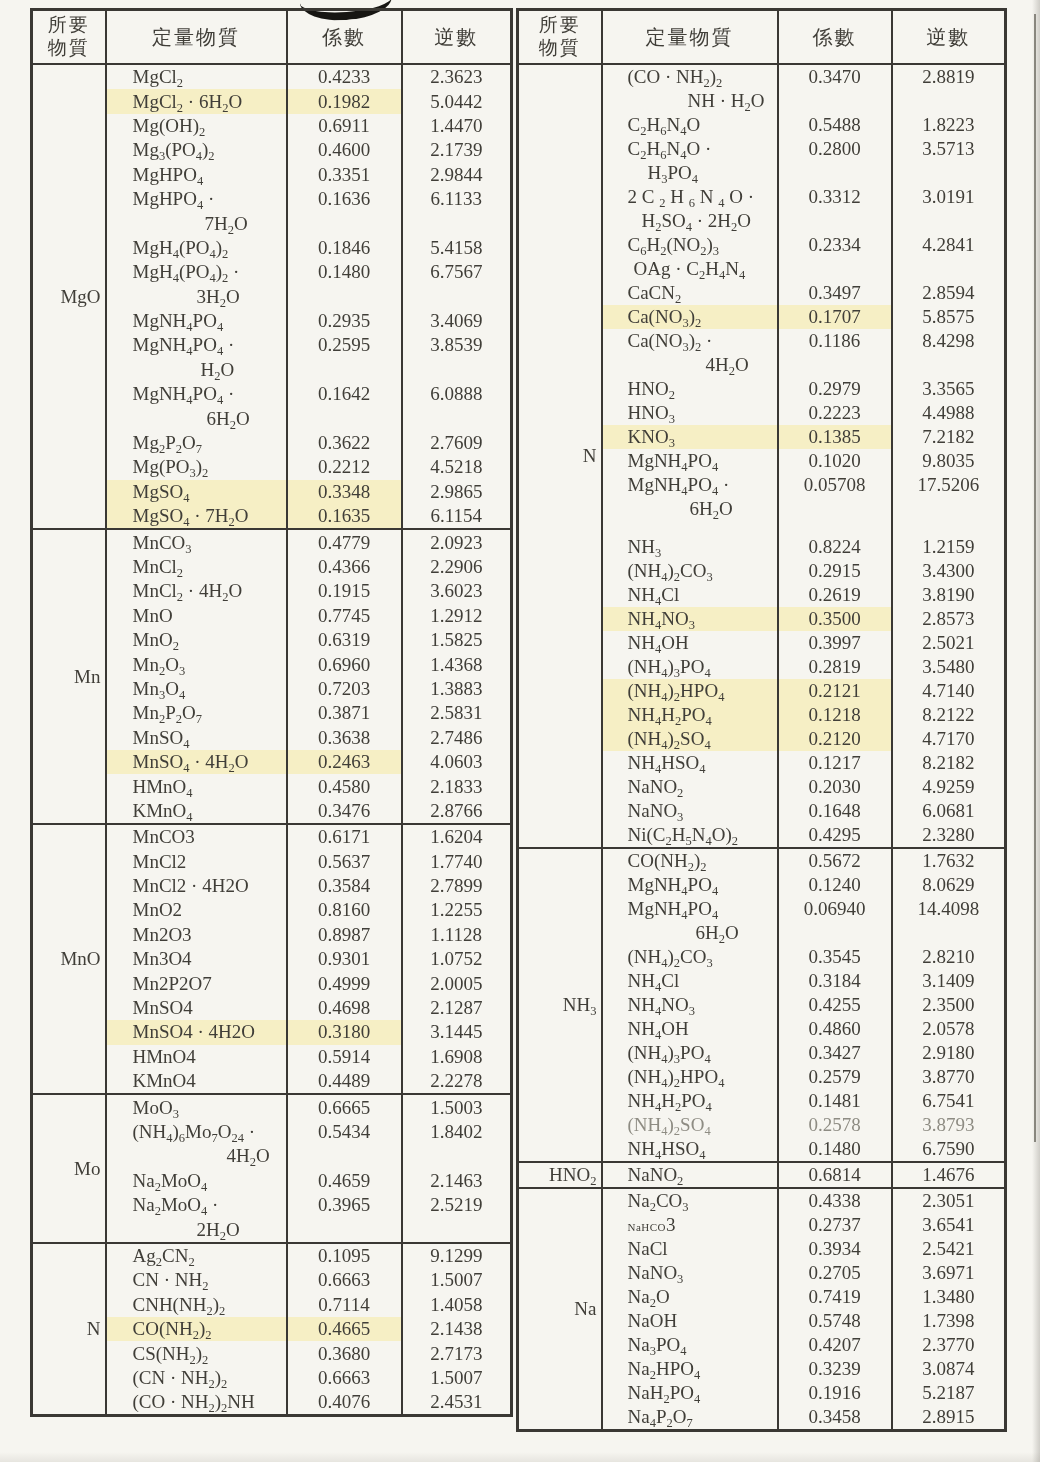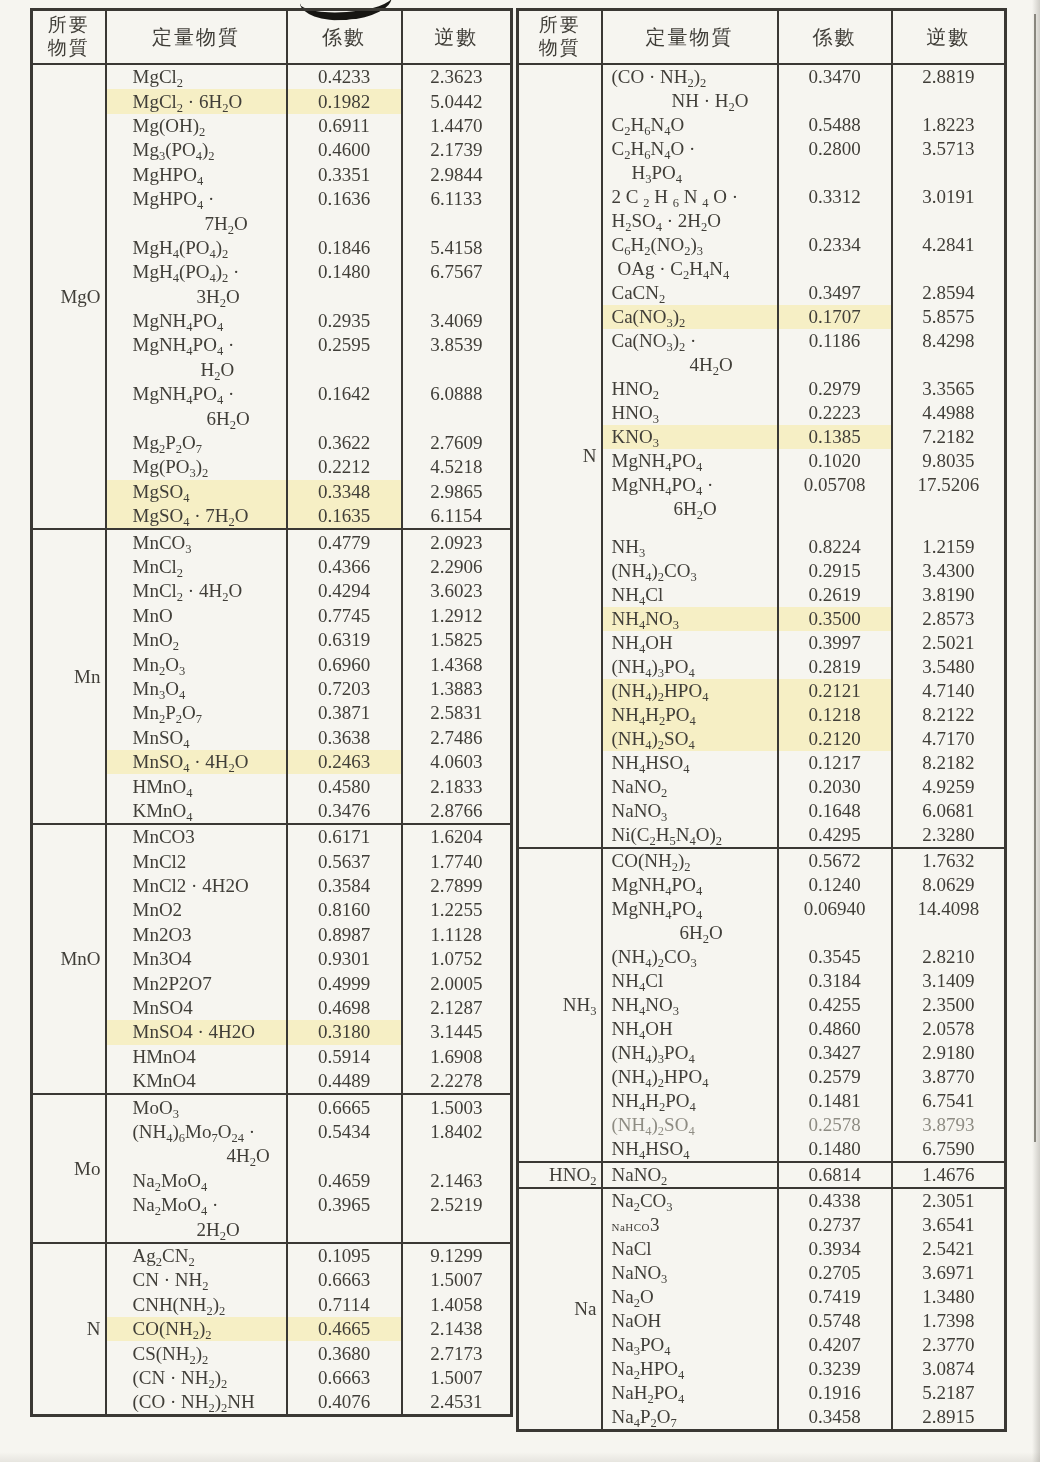--- a/index.html
+++ b/index.html
@@ -35,21 +35,21 @@
   .tbl th{
     height:52px;text-align:center;
     font-weight:normal;letter-spacing:2px;font-size:20px;
     border-bottom:2.5px solid var(--ink);
   }
   .th-t{font-size:19px;line-height:1.2;letter-spacing:2px;}
   .cell-f,.cell-c,.cell-i,.th-bl{border-left:2px solid var(--ink);}
   .cell-t{vertical-align:top;padding-top:3px;padding-left:12px;text-align:right;}
   .cell-f{text-align:left;}
   .tbl-left .cell-f{padding-left:26px;}
-  .tbl-right .cell-f{padding-left:9px;}
+  .tbl-right .cell-f{padding-left:25px;}
   .cell-c,.cell-i{text-align:center;}
   tr.sec-start > td{border-top:2px solid var(--ink);}
   tr.hl > td.cell-f, tr.hl > td.cell-c{background:var(--hl);}
   tr.fade > td{color:#8e8c83;}
   tr.gap > td{padding-top:14px;}
   sub{font-size:12.5px;vertical-align:-4px;line-height:0;}
   .sc{font-size:11px;letter-spacing:.5px;}
   .cont-span{display:inline-block;}
   .ink-arc{
     position:absolute;left:300px;top:-14px;width:92px;height:26px;
@@ -197,21 +197,21 @@
             <td class="cell-c">0.4779</td>
             <td class="cell-i">2.0923</td>
           </tr>
           <tr>
             <td class="cell-f">MnCl<sub>2</sub></td>
             <td class="cell-c">0.4366</td>
             <td class="cell-i">2.2906</td>
           </tr>
           <tr>
             <td class="cell-f">MnCl<sub>2</sub> · 4H<sub>2</sub>O</td>
-            <td class="cell-c">0.4294</td>
+            <td class="cell-c">0.1915</td>
             <td class="cell-i">3.6023</td>
           </tr>
           <tr>
             <td class="cell-f">MnO</td>
             <td class="cell-c">0.7745</td>
             <td class="cell-i">1.2912</td>
           </tr>
           <tr>
             <td class="cell-f">MnO<sub>2</sub></td>
             <td class="cell-c">0.6319</td>
@@ -423,21 +423,21 @@
             <td class="cell-f"><span class="cont-span" style="margin-left:20px">H<sub>3</sub>PO<sub>4</sub></span></td>
             <td class="cell-c"></td>
             <td class="cell-i"></td>
           </tr>
           <tr>
             <td class="cell-f">2 C <sub>2</sub> H <sub>6</sub> N <sub>4</sub> O  ·</td>
             <td class="cell-c">0.3312</td>
             <td class="cell-i">3.0191</td>
           </tr>
           <tr>
-            <td class="cell-f"><span class="cont-span" style="margin-left:0px">H<sub>2</sub>SO<sub>4</sub> · 2H<sub>2</sub>O</span></td>
+            <td class="cell-f"><span class="cont-span" style="margin-left:14px">H<sub>2</sub>SO<sub>4</sub> · 2H<sub>2</sub>O</span></td>
             <td class="cell-c"></td>
             <td class="cell-i"></td>
           </tr>
           <tr>
             <td class="cell-f">C<sub>6</sub>H<sub>2</sub>(NO<sub>2</sub>)<sub>3</sub></td>
             <td class="cell-c">0.2334</td>
             <td class="cell-i">4.2841</td>
           </tr>
           <tr>
             <td class="cell-f"><span class="cont-span" style="margin-left:6px">OAg · C<sub>2</sub>H<sub>4</sub>N<sub>4</sub></span></td>

